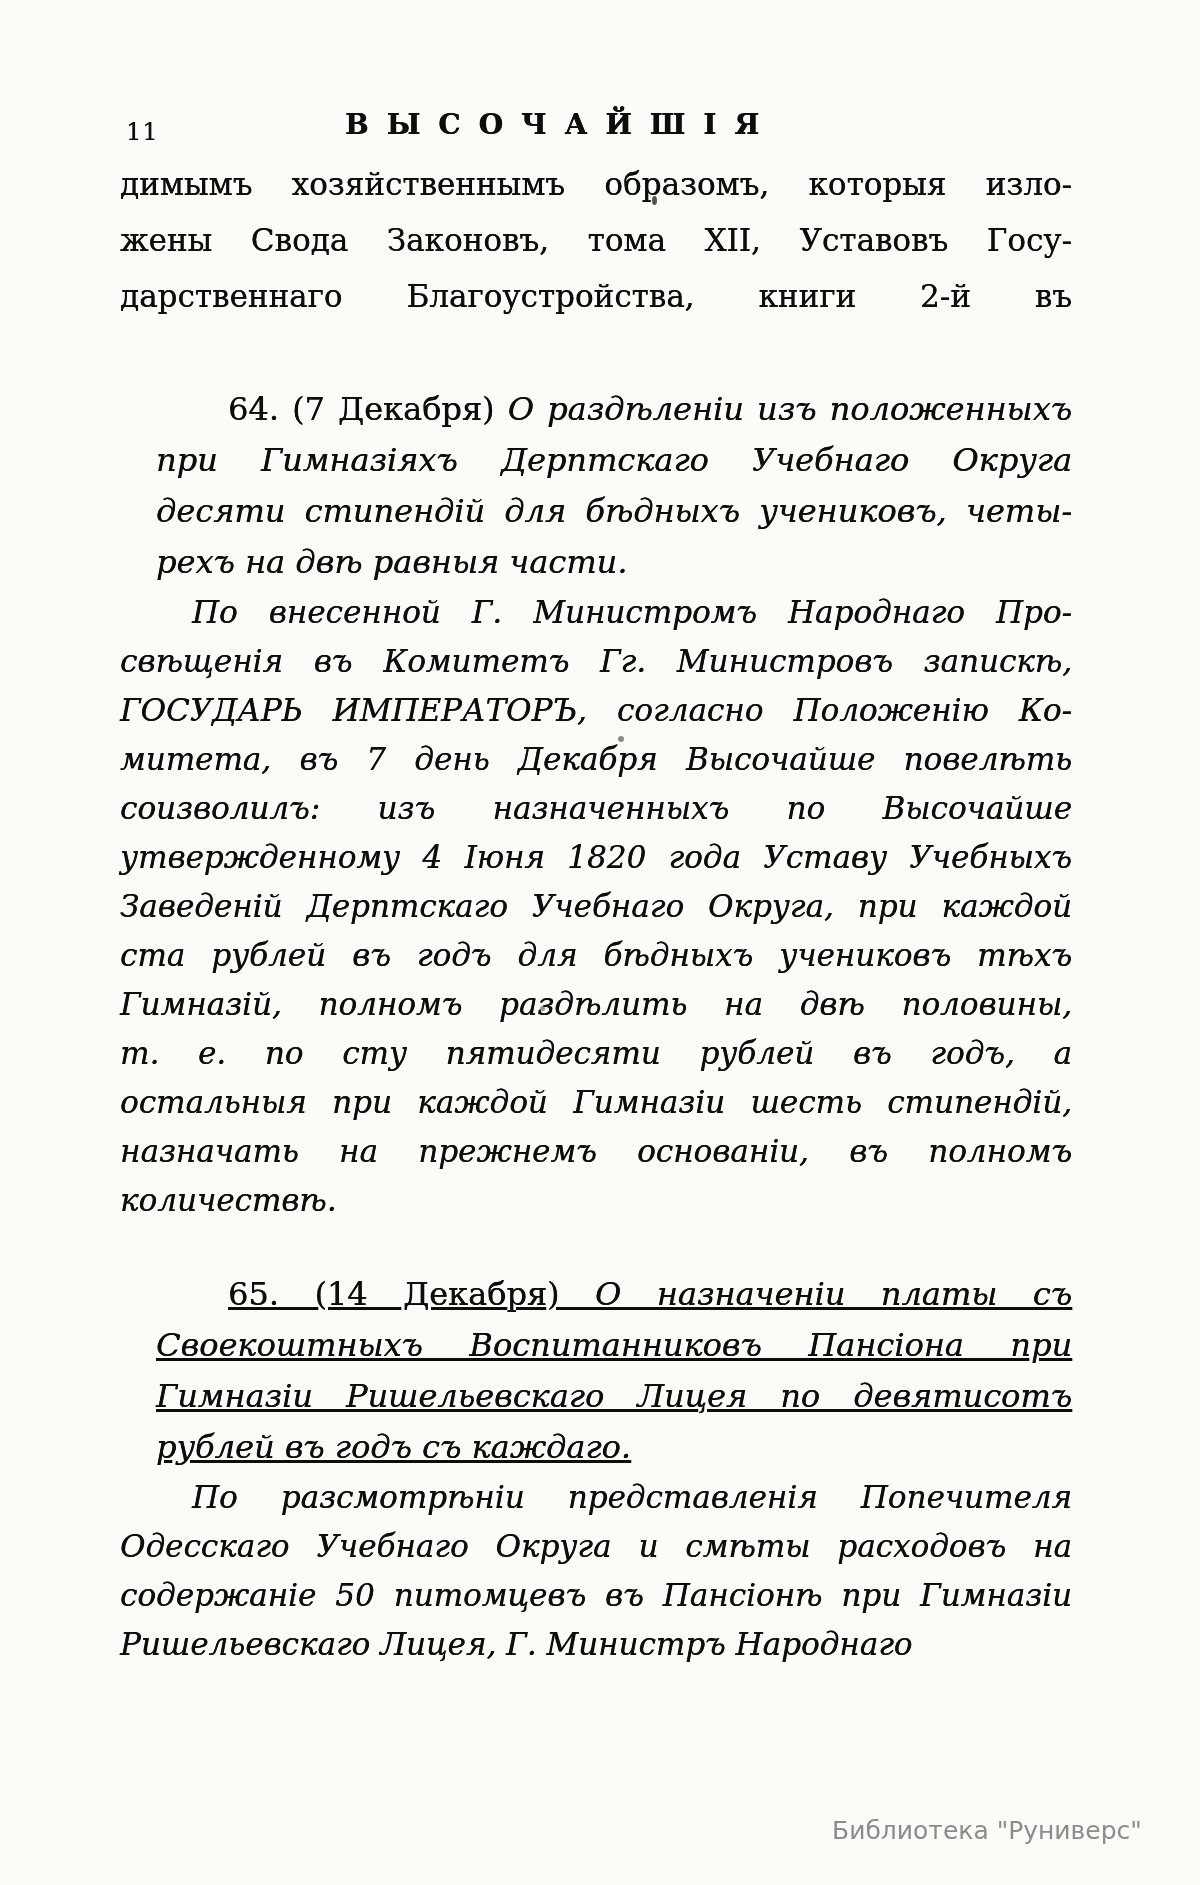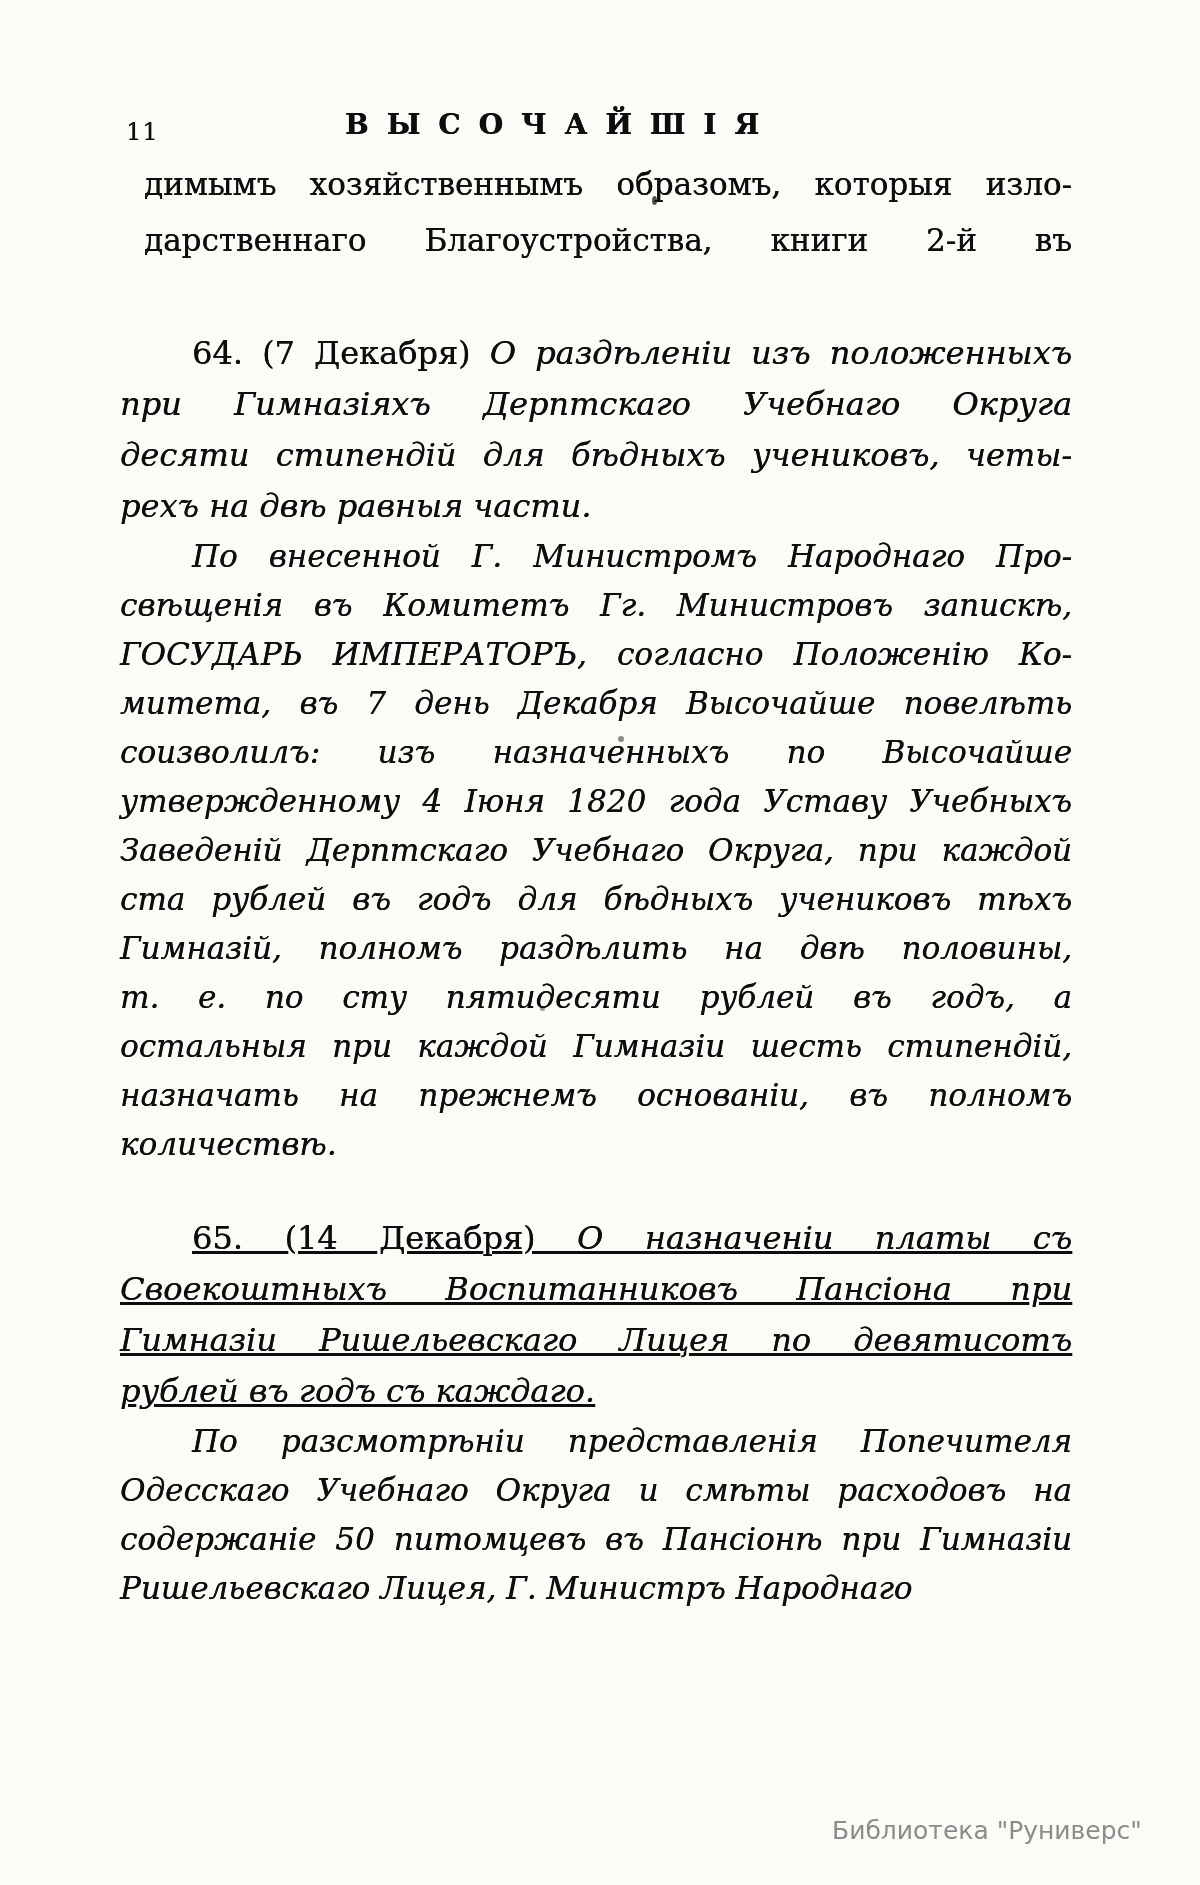--- a/index.html
+++ b/index.html
@@ -62,23 +62,23 @@
     text-align-last: justify;
     white-space: normal;
   }
   .line-last {
     text-align-last: left;
   }
   .line-first {
     padding-left: 72px;
   }
 
-  .intro .line { line-height: 56px; margin-left: 24px; }
-
-  .section-title { margin-top: 60px; }
+  .intro .line { line-height: 56px; }
+
+  .section-title { margin-top: 60px; margin-left: 36px; }
   .section-title .line {
     font-size: 32px;
     line-height: 51px;
   }
   .title-italic {
     font-style: italic;
   }
   .title-num {
     font-style: normal;
   }
@@ -126,20 +126,23 @@
   </div>
 
   <div class="text-column">
 
     <div class="para intro ink">
 
     <div class="line">
           <span>димымъ хозяйственнымъ образомъ, которыя изло-</span>
         </div>
         <div class="line">
+          <span>жены Свода Законовъ, тома XII, Уставовъ Госу-</span>
+        </div>
+        <div class="line">
           <span>дарственнаго Благоустройства, книги 2-й въ</span>
         </div>
       </div>
 
     <div class="para section-title ink">
 
     <div class="line line-first">
           <span class="title-num">64. (7 Декабря) </span><span class="title-italic">О раздѣленіи изъ положенныхъ</span>
         </div>
         <div class="line">

